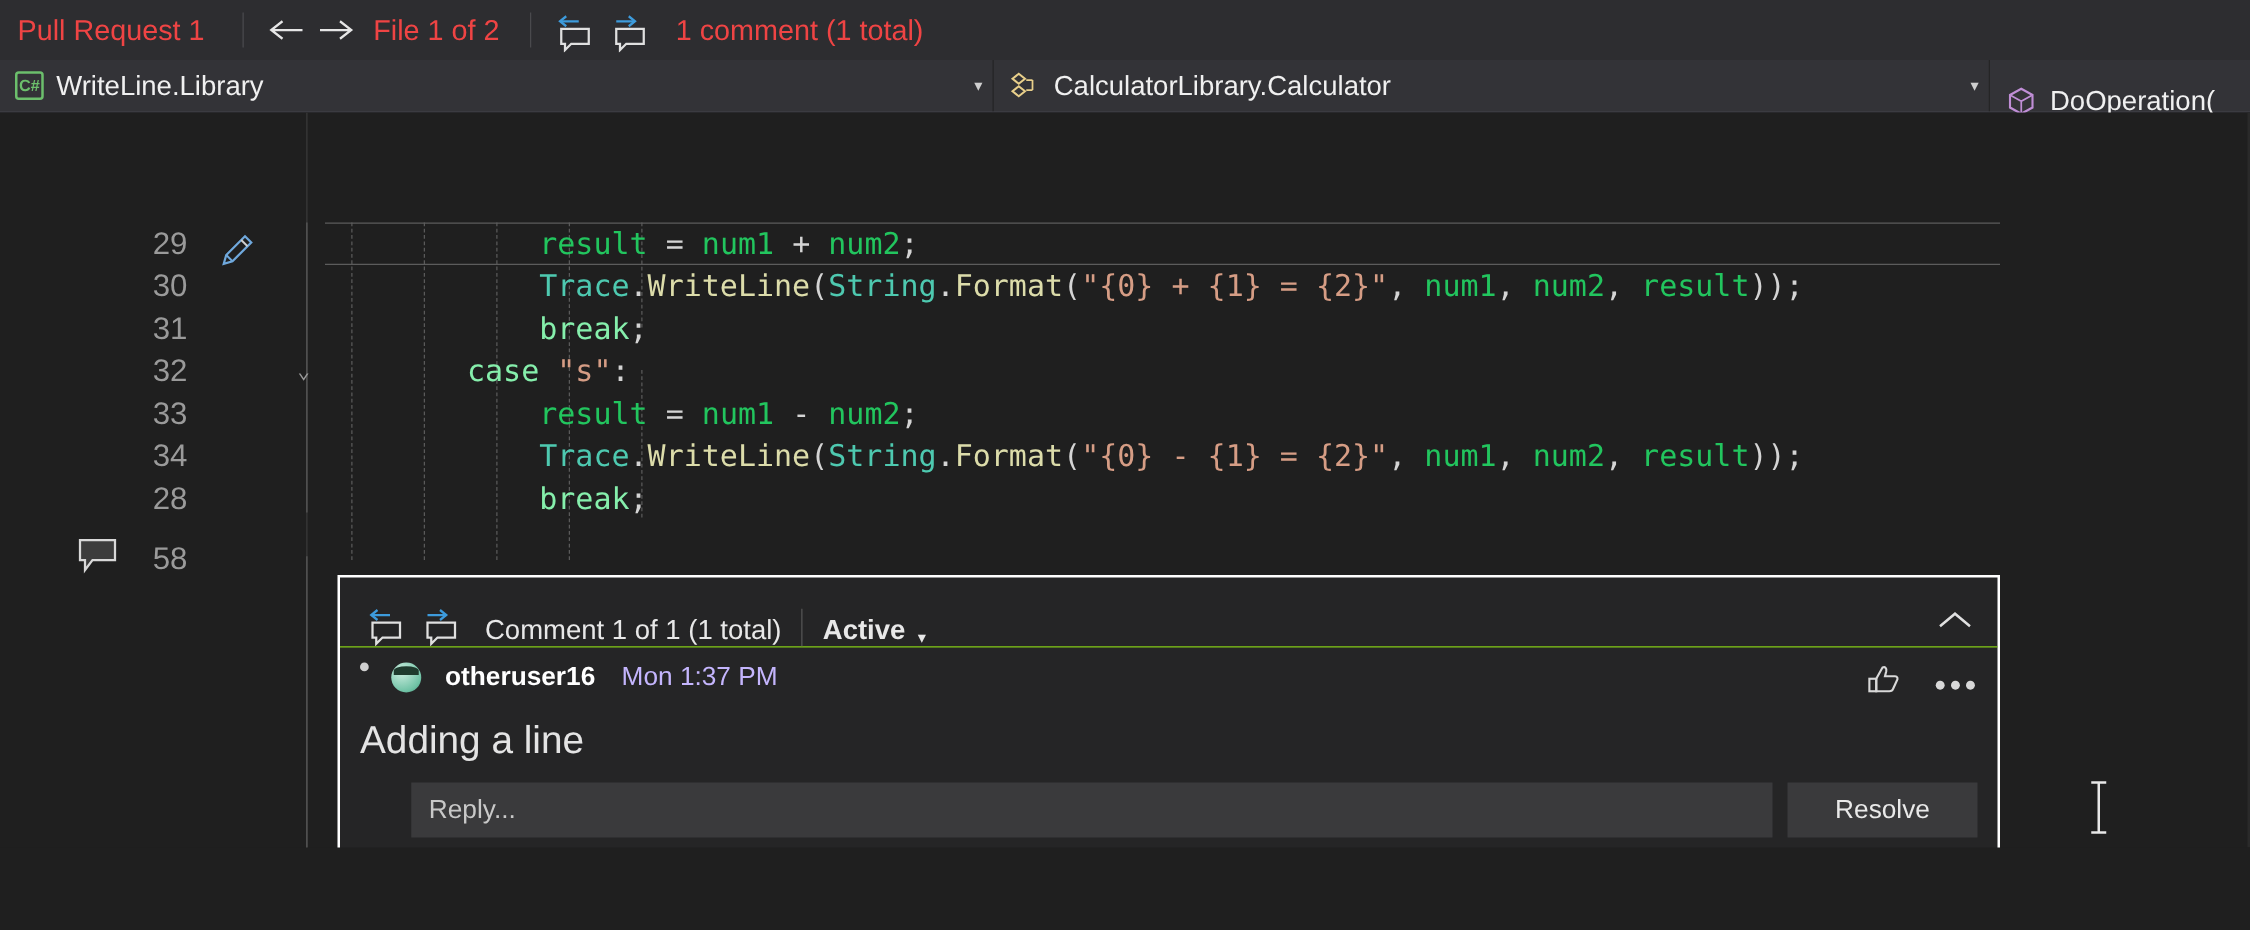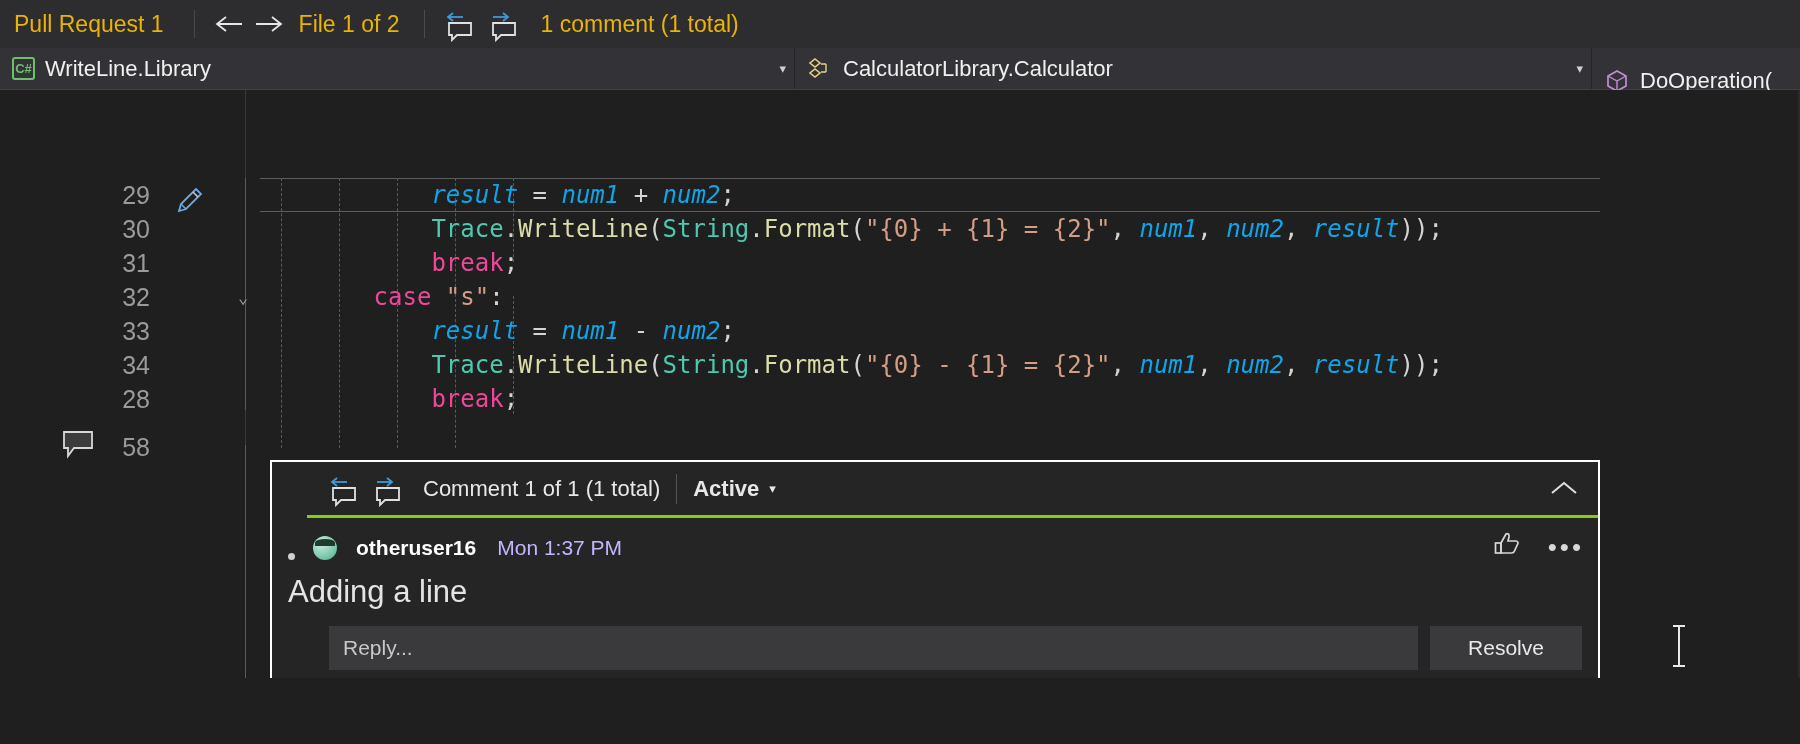--- a/index.html
+++ b/index.html
@@ -11,21 +11,21 @@
     overflow: hidden;
   }
 
   
   #pr-toolbar {
     height: 48px;
     background: #2d2d30;
     display: flex;
     align-items: center;
     padding: 0 14px;
-    color: #eab308;
+    color: #ef4444;
     font-size: 23px;
   }
   .pr-title { padding-right: 16px; white-space: nowrap; }
   .tb-sep {
     width: 1px; height: 28px; background: #4a4a4d;
     margin: 0 14px;
   }
   .nav-arrow {
     width: 40px; height: 34px;
     display: flex; align-items: center; justify-content: center;
@@ -120,22 +120,22 @@
   .guide {
     position: absolute; width: 0;
     border-left: 1px dashed #5a5a5a;
   }
   .structline {
     position: absolute; width: 0;
     border-left: 1px solid #5a5a5a;
   }
 
   
-  .c-kw   { color: #ec4899; }
-  .c-var  { color: #0ea5e9; font-style: italic; }
+  .c-kw   { color: #86efac; }
+  .c-var  { color: #22c55e; }
   .c-type { color: #4ec9b0; }
   .c-meth { color: #dcdcaa; }
   .c-str  { color: #d69d85; }
   .c-op   { color: #d4d4d4; }
   .c-punc { color: #d4d4d4; }
 
   
   #current-line-box {
     position: absolute;
     left: 260px; width: 1340px;
@@ -162,41 +162,41 @@
   
   #comment-panel {
     position: absolute;
     left: 270px; top: 370px;
     width: 1330px; height: 243px;
     background: #252526;
     border: 2px solid #ffffff;
   }
   #cp-header {
     height: 56px;
-    display: flex; align-items: center;
+    display: flex; align-items: flex-end;
     padding: 0 14px 0 16px;
-    border-bottom: 3px solid #84cc16;
-    color: #e8e8e8; font-size: 22px; margin-left: 35px;
+    border-bottom: 1px solid #84cc16;
+    color: #e8e8e8; font-size: 22px;
   }
   #cp-header .hdr-sep {
     width: 1px; height: 30px; background: #555;
     margin: 0 16px;
   }
   #cp-status { font-weight: bold; }
   #cp-status-caret {
     margin-left: 10px; font-size: 13px; color: #e8e8e8;
   }
   #collapse-btn {
     margin-left: auto;
     width: 40px; height: 40px;
     display: flex; align-items: center; justify-content: center;
   }
   #cp-body { padding: 12px 16px 0 16px; position: relative; }
   #author-row {
-    display: flex; align-items: flex-end;
+    display: flex; align-items: flex-start;
     font-size: 21px; height: 30px; gap: 11px;
   }
   .unread-dot {
     width: 7px; height: 7px; border-radius: 50%;
     background: #d0d0d0; margin-right: 7px; flex: none;
   }
   #avatar {
     width: 24px; height: 24px; border-radius: 50%;
     background: radial-gradient(circle at 35% 30%, #cdeee0 0%, #6fc2a5 70%, #3d8f75 100%);
     margin-right: 8px; flex: none;

